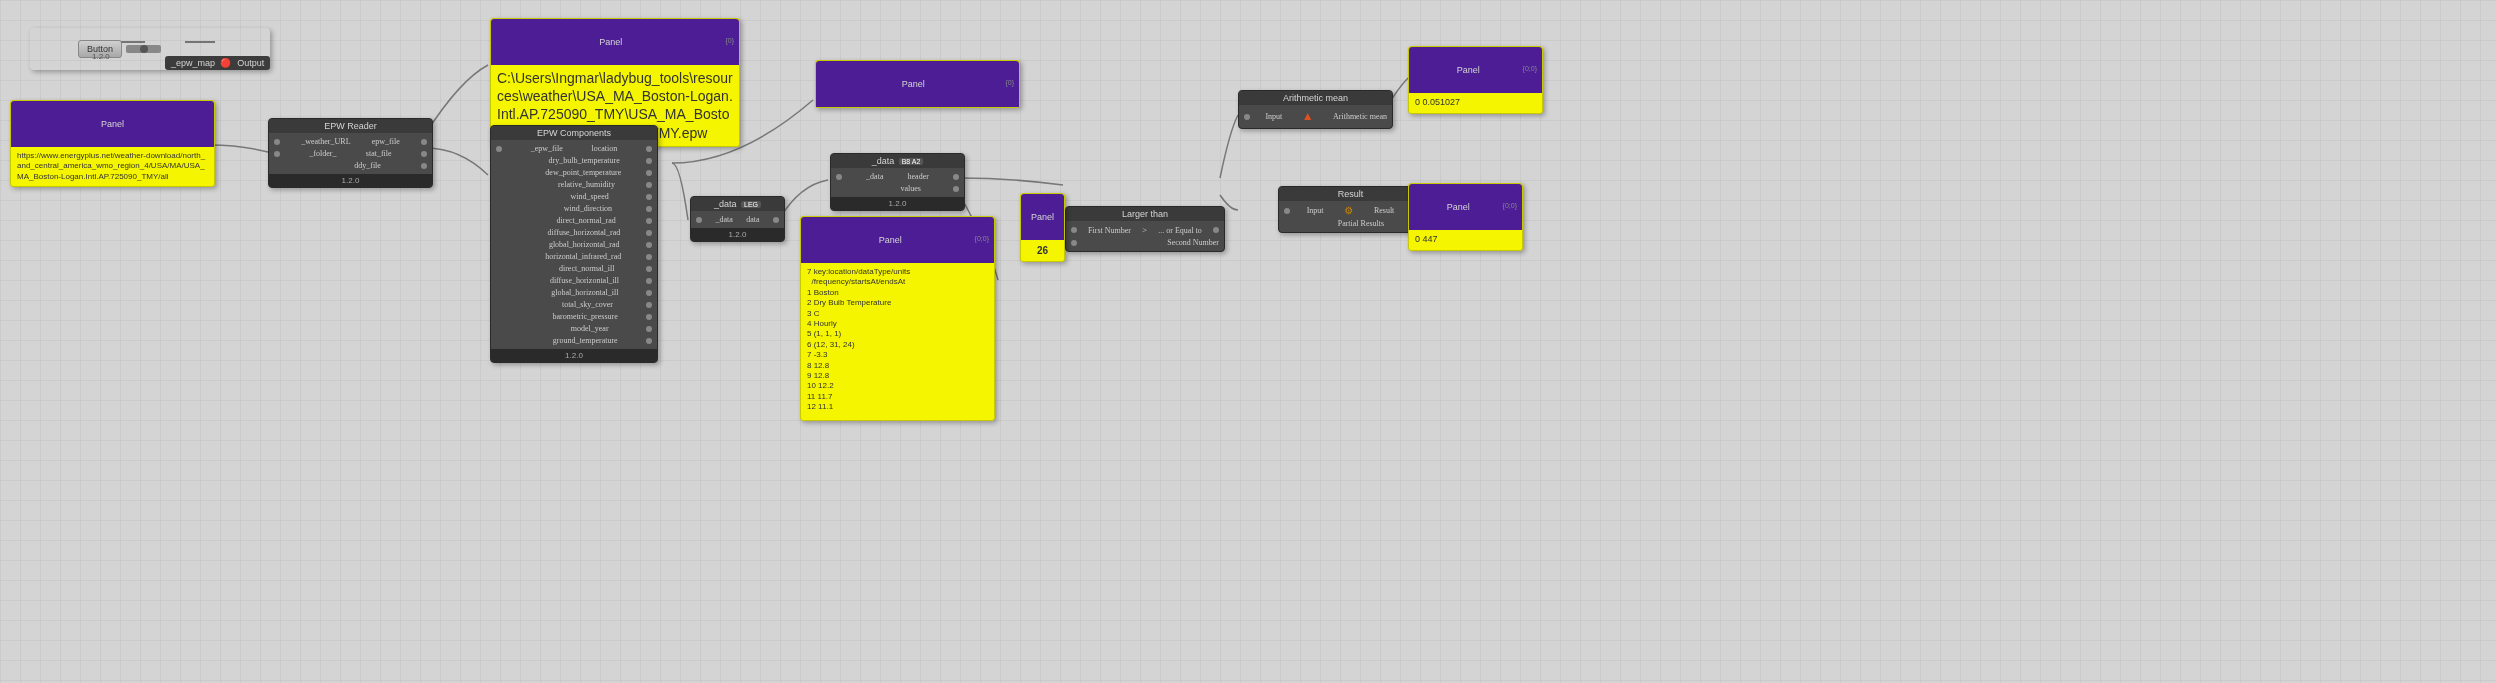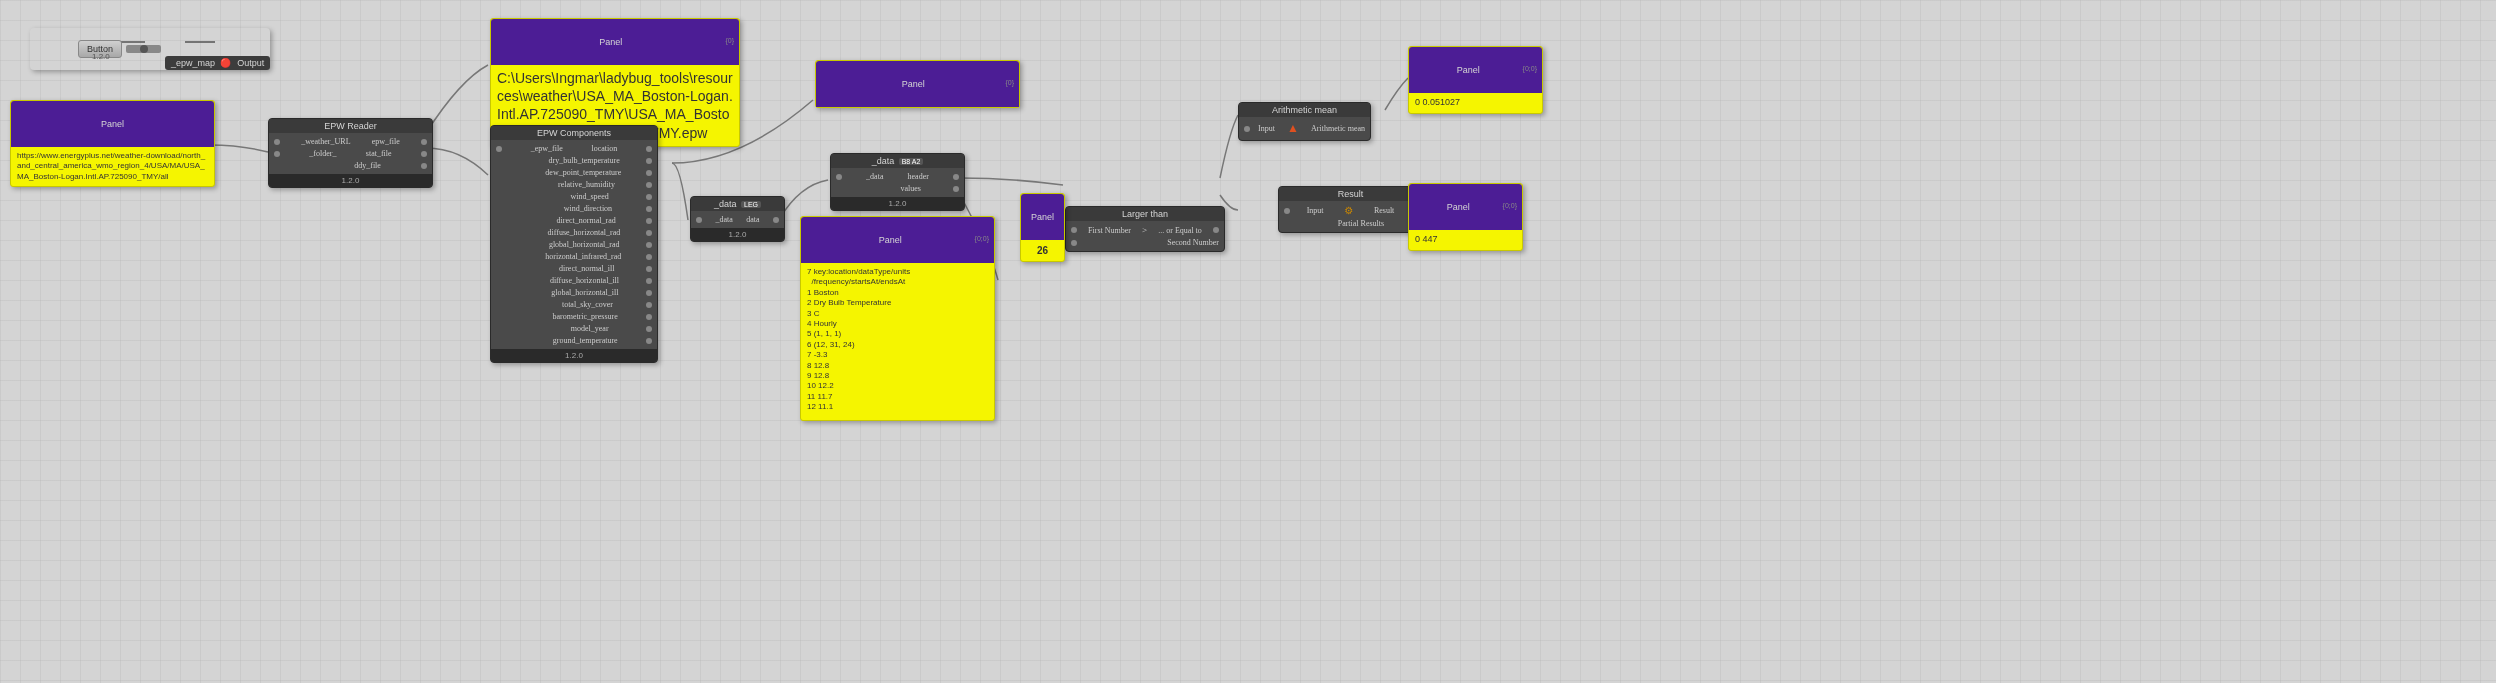--- a/index.html
+++ b/index.html
@@ -432,21 +432,21 @@
 
 <div class="node panel-yellow small-panel" style="left:1020px; top:193px; width:45px;">
   <div class="panel-header">
     <span>Panel</span>
   </div>
   <div class="panel-content" style="text-align:center; font-weight:bold; font-size:10px; padding:4px;">
     <span>26</span>
   </div>
 </div>
 
-<div class="node component-node" style="left:1238px; top:102px; width:133px;">
+<div class="node component-node" style="left:1238px; top:90px; width:155px;">
   <div class="component-header">
     <span>Arithmetic mean</span>
   </div>
   <div class="component-body">
     <div class="port-row">
       <span style="width:6px; height:6px; background:#888; border-radius:50%; display:inline-block;"></span>
       <span class="port-label">Input</span>
       <span style="color:#e05020; font-size:12px; margin:0 4px;">▲</span>
       <span class="port-label">Arithmetic mean</span>
     </div>

